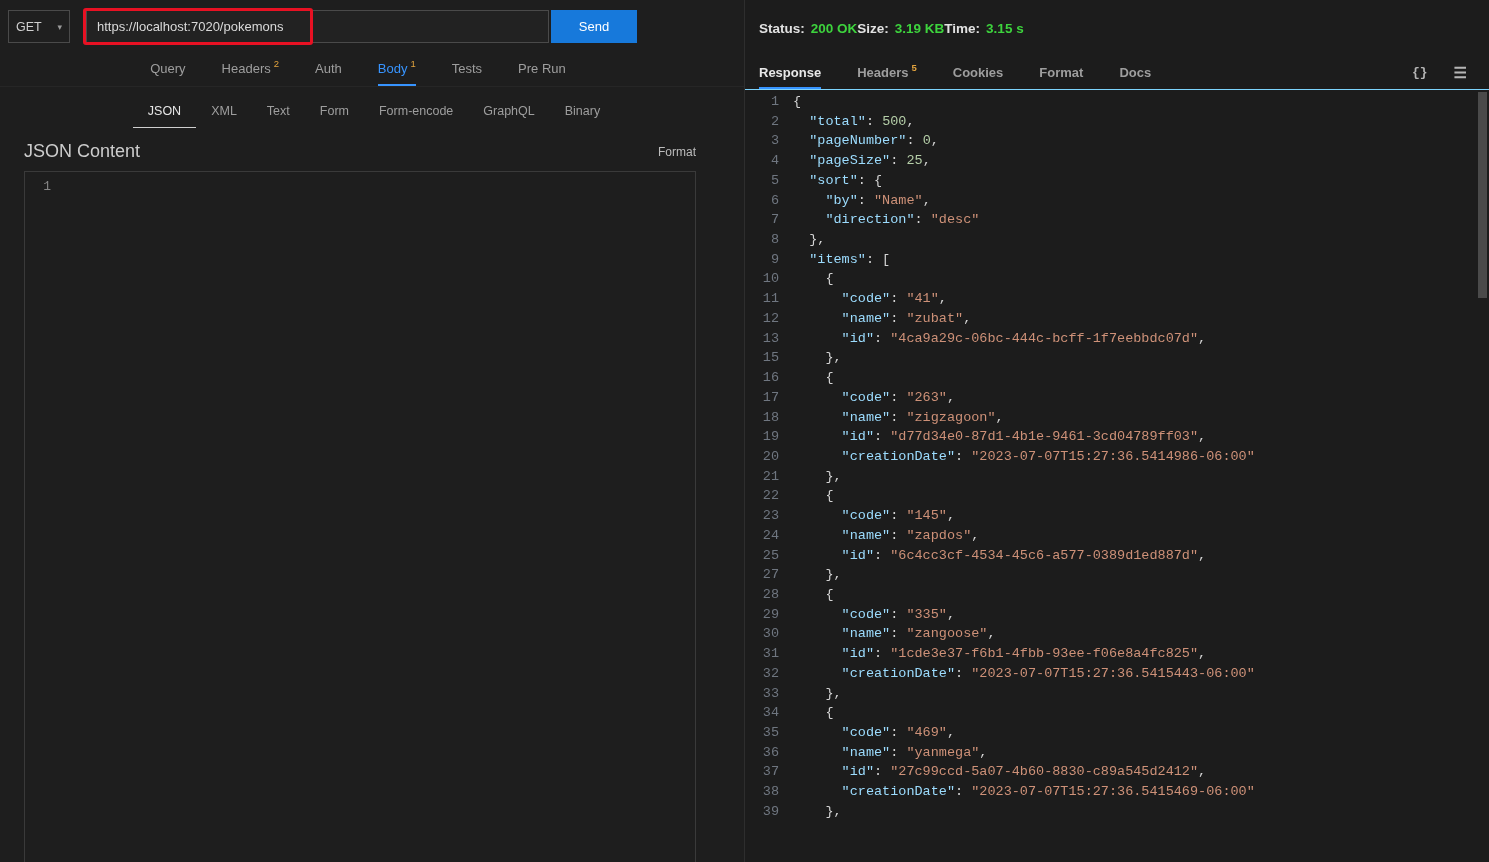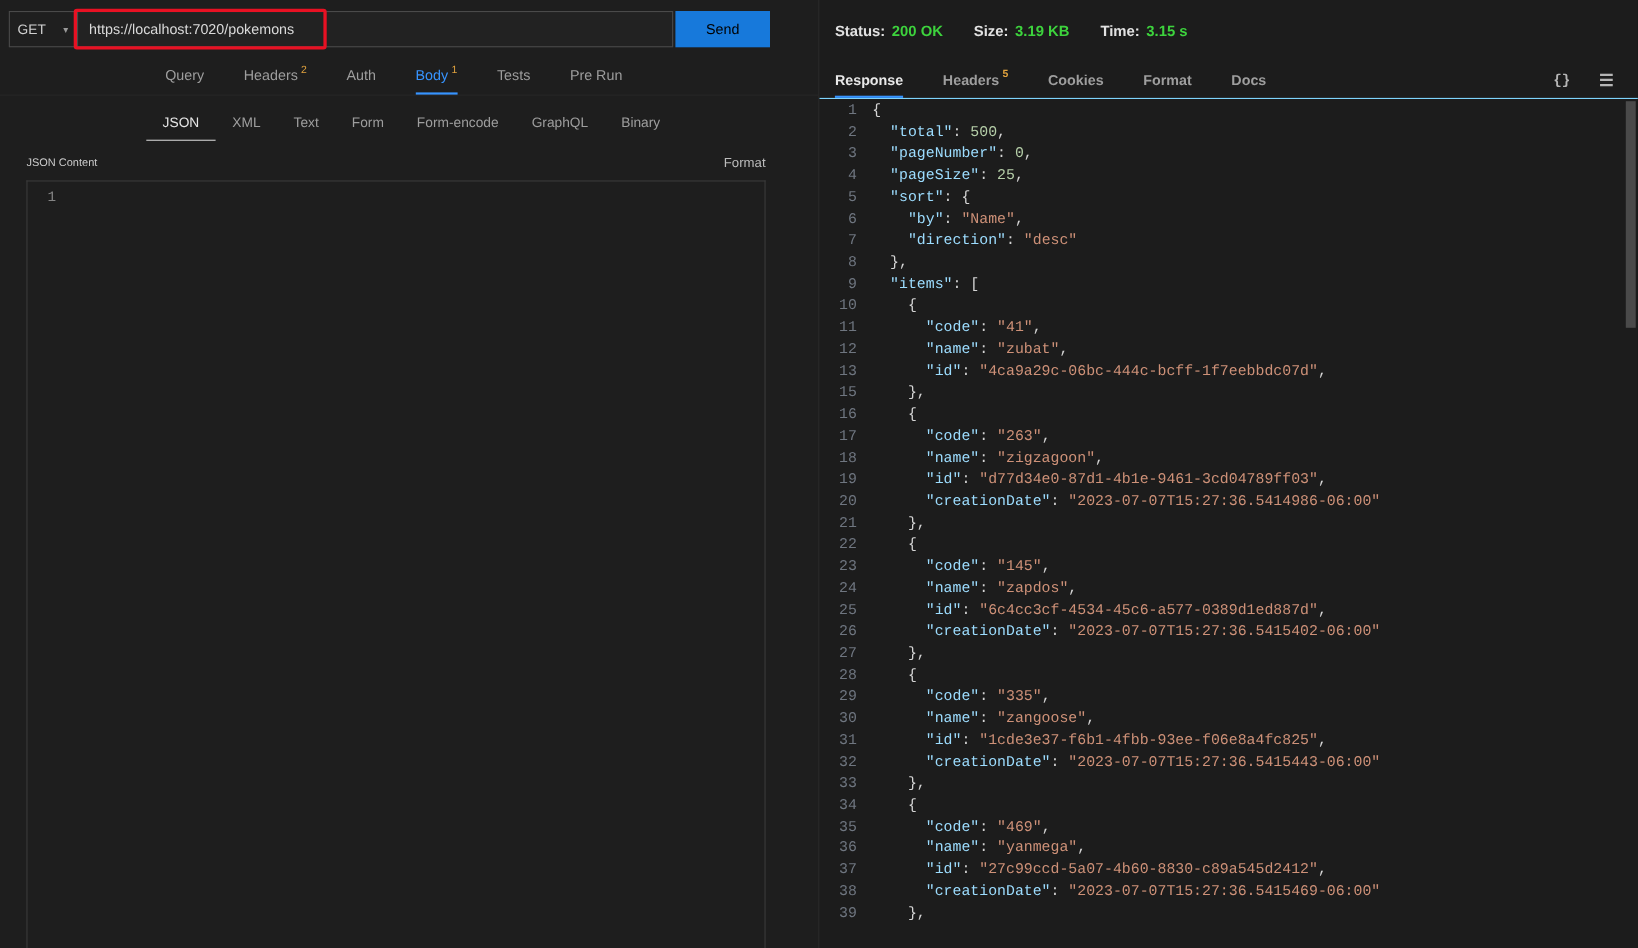--- a/index.html
+++ b/index.html
@@ -18,34 +18,34 @@
     display:flex; flex-direction:column;
   }
   .request-bar { display:flex; align-items:center; padding:10px 8px 8px 8px; }
   .method-select {
     width:62px; height:33px; flex:none;
     border:1px solid #4a4a4a; background:#1f1f1f;
     display:flex; align-items:center; justify-content:space-between;
     padding:0 7px; font-size:12.5px; color:#d0d0d0; cursor:pointer;
   }
   .chevron { font-size:9px; color:#9a9a9a; }
-  .url-wrap { position:relative; width:542px; height:33px; margin-left:0; flex:none; }
+  .url-wrap { position:relative; width:463px; height:33px; margin-left:16px; flex:none; }
   .url-input {
     width:100%; height:100%; background:#222222; border:1px solid #4a4a4a;
     color:#dadada; font-size:13px; padding:0 10px; outline:none;
     font-family:"Liberation Sans", sans-serif;
   }
   .url-annotation {
     position:absolute; left:-3px; top:-2px; width:230px; height:37px;
     border:3px solid var(--annotation-red,#e81123); border-radius:3px;
     pointer-events:none;
   }
   .send-btn {
     width:86px; height:33px; margin-left:2px; flex:none;
-    background:var(--send-button,#1779db); color:#000000; border:none;
+    background:var(--send-button,#1779db); color:#ffffff; border:none;
     font-size:13px; cursor:pointer; font-family:"Liberation Sans", sans-serif;
   }
 
   .tab-row { display:flex; align-items:stretch; height:36px;justify-content:center; }
   .tab-row.request { padding-left:8px; border-bottom:1px solid #262626; }
   .tab {
     display:flex; align-items:center; margin-right:36px;
     font-size:13px; color:#9e9e9e; cursor:pointer;
     border-bottom:2px solid transparent; padding-top:2px;
   }
@@ -61,41 +61,41 @@
     display:flex; align-items:center; padding:0 15px;
     font-size:12.5px; color:#9e9e9e; cursor:pointer;
     border-bottom:1px solid transparent;
   }
   .btab.active { color:#e6e6e6; border-bottom-color:#cfcfcf; }
 
   .editor-header {
     display:flex; align-items:center; justify-content:space-between;
     margin:13px 48px 9px 24px;
   }
-  .editor-title { font-size:10px; color:#cccccc; }
+  .editor-title { font-size:18px; color:#cccccc; }
   .format-link  { font-size:12px; color:#bcbcbc; cursor:pointer; }
 
   .editor-box {
     flex:1; margin:0 48px 0 24px;
     border:1px solid #3a3a3a; border-bottom:none;
     display:flex; overflow:hidden;
     font-family:"Liberation Mono","DejaVu Sans Mono",monospace;
     font-size:13px; line-height:19px;
   }
   .editor-gutter {
     width:36px; flex:none; padding:5px 10px 0 0;
     text-align:right; color:#858585;
   }
   .editor-content { flex:1; padding-top:5px; color:#d4d4d4; }
 
   
   .right-panel { flex:1; background:#1c1c1c; display:flex; flex-direction:column; position:relative; }
   .response-meta {
     height:56px; display:flex; align-items:center;
-    padding-left:14px; gap:28px; font-size:13.5px;
+    padding-left:14px; font-size:13.5px;
   }
   .meta-item { display:flex; gap:6px; }
   .meta-label { color:#e2e2e2; font-weight:700; }
   .meta-value { color:var(--status-green,#3dd33d); font-weight:700; }
 
   .tab-row.response { padding-left:14px; height:34px; border-bottom:1px solid #7dd3fc;font-weight:bold; }
   .tab-list { display:flex; align-items:stretch; }
   .tab-icons { margin-left:auto; display:flex; align-items:center; gap:26px; padding-right:22px; }
   .icon-braces { font-family:"Liberation Mono","DejaVu Sans Mono",monospace; font-size:13px; color:#b5b5b5; cursor:pointer; }
   .icon-menu   { font-size:15px; color:#b5b5b5; cursor:pointer; }
@@ -256,21 +256,20 @@
         <div class="code-line"><span class="ln">16</span><span class="code"><span>    {</span></span></div>
         <div class="code-line"><span class="ln">17</span><span class="code"><span>      </span><span class="tok-key">"code"</span><span>: </span><span class="tok-str">"263"</span><span>,</span></span></div>
         <div class="code-line"><span class="ln">18</span><span class="code"><span>      </span><span class="tok-key">"name"</span><span>: </span><span class="tok-str">"zigzagoon"</span><span>,</span></span></div>
         <div class="code-line"><span class="ln">19</span><span class="code"><span>      </span><span class="tok-key">"id"</span><span>: </span><span class="tok-str">"d77d34e0-87d1-4b1e-9461-3cd04789ff03"</span><span>,</span></span></div>
         <div class="code-line"><span class="ln">20</span><span class="code"><span>      </span><span class="tok-key">"creationDate"</span><span>: </span><span class="tok-str">"2023-07-07T15:27:36.5414986-06:00"</span></span></div>
         <div class="code-line"><span class="ln">21</span><span class="code"><span>    },</span></span></div>
         <div class="code-line"><span class="ln">22</span><span class="code"><span>    {</span></span></div>
         <div class="code-line"><span class="ln">23</span><span class="code"><span>      </span><span class="tok-key">"code"</span><span>: </span><span class="tok-str">"145"</span><span>,</span></span></div>
         <div class="code-line"><span class="ln">24</span><span class="code"><span>      </span><span class="tok-key">"name"</span><span>: </span><span class="tok-str">"zapdos"</span><span>,</span></span></div>
         <div class="code-line"><span class="ln">25</span><span class="code"><span>      </span><span class="tok-key">"id"</span><span>: </span><span class="tok-str">"6c4cc3cf-4534-45c6-a577-0389d1ed887d"</span><span>,</span></span></div>
-        <div class="code-line"><span class="ln">26</span><span class="code"><span>      </span><span class="tok-key">"creationDate"</span><span>: </span><span class="tok-str">"2023-07-07T15:27:36.5415402-06:00"</span></span></div>
         <div class="code-line"><span class="ln">27</span><span class="code"><span>    },</span></span></div>
         <div class="code-line"><span class="ln">28</span><span class="code"><span>    {</span></span></div>
         <div class="code-line"><span class="ln">29</span><span class="code"><span>      </span><span class="tok-key">"code"</span><span>: </span><span class="tok-str">"335"</span><span>,</span></span></div>
         <div class="code-line"><span class="ln">30</span><span class="code"><span>      </span><span class="tok-key">"name"</span><span>: </span><span class="tok-str">"zangoose"</span><span>,</span></span></div>
         <div class="code-line"><span class="ln">31</span><span class="code"><span>      </span><span class="tok-key">"id"</span><span>: </span><span class="tok-str">"1cde3e37-f6b1-4fbb-93ee-f06e8a4fc825"</span><span>,</span></span></div>
         <div class="code-line"><span class="ln">32</span><span class="code"><span>      </span><span class="tok-key">"creationDate"</span><span>: </span><span class="tok-str">"2023-07-07T15:27:36.5415443-06:00"</span></span></div>
         <div class="code-line"><span class="ln">33</span><span class="code"><span>    },</span></span></div>
         <div class="code-line"><span class="ln">34</span><span class="code"><span>    {</span></span></div>
         <div class="code-line"><span class="ln">35</span><span class="code"><span>      </span><span class="tok-key">"code"</span><span>: </span><span class="tok-str">"469"</span><span>,</span></span></div>
         <div class="code-line"><span class="ln">36</span><span class="code"><span>      </span><span class="tok-key">"name"</span><span>: </span><span class="tok-str">"yanmega"</span><span>,</span></span></div>

